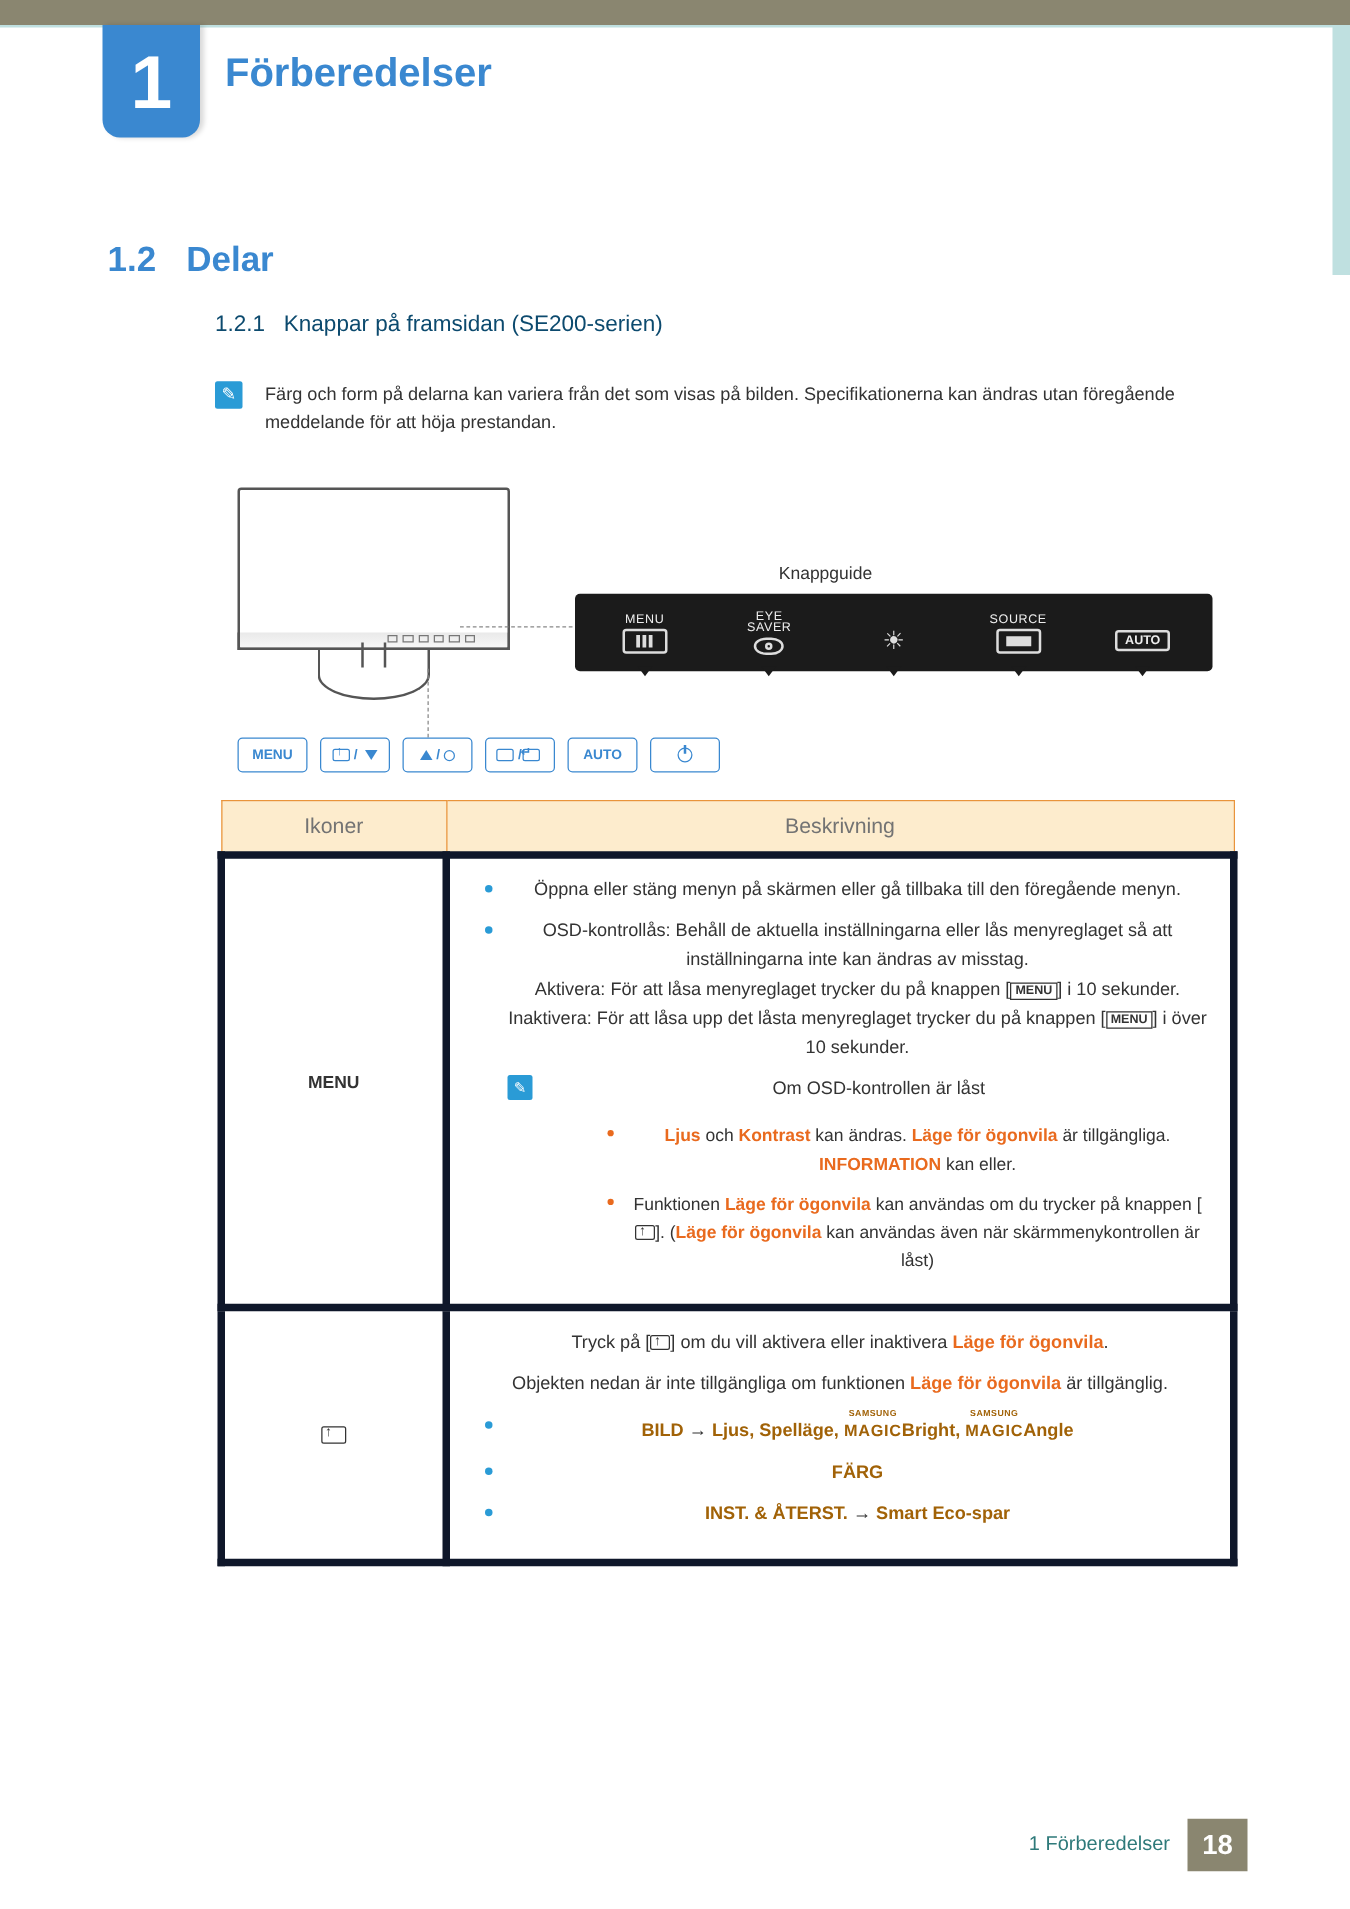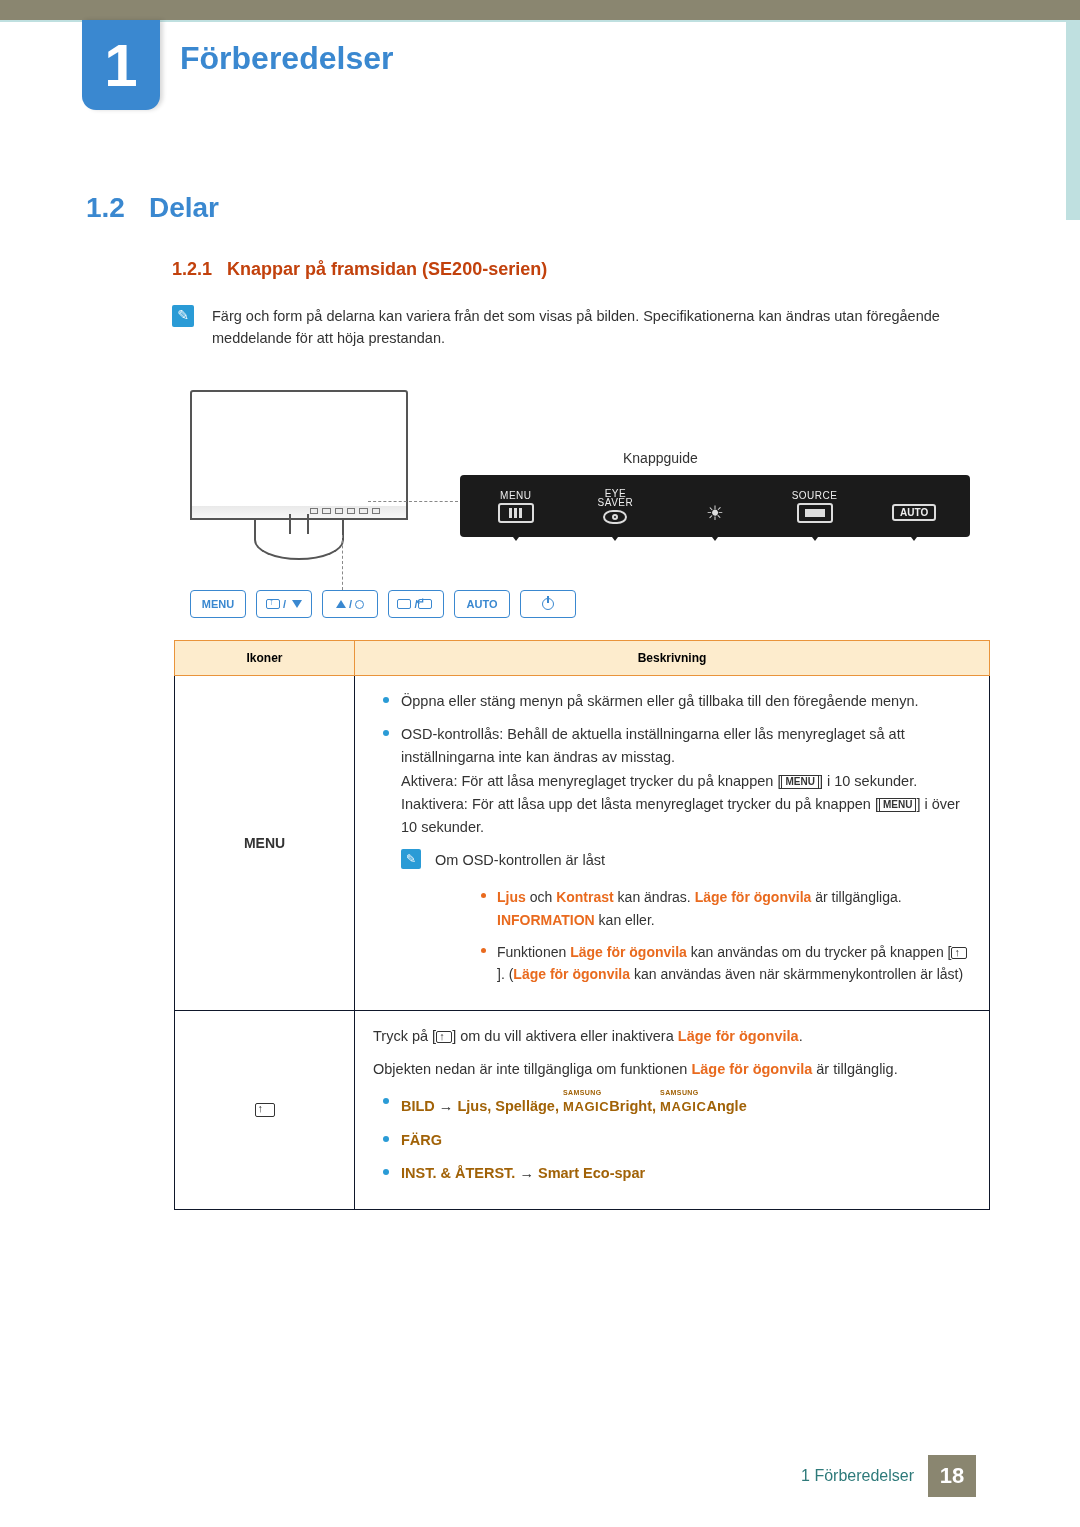--- a/index.html
+++ b/index.html
@@ -62,25 +62,25 @@
     font-size: 28px;
     font-weight: bold;
   }
   .section-title {
     color: #3a88d0;
     font-size: 28px;
     font-weight: bold;
   }
   .subsection {
     position: absolute;
-    top: 259px;
+    top: 249px;
     left: 172px;
-    color: #c2410c;
+    color: #0c4a6e;
     font-size: 18px;
-    font-weight: bold;
+    font-weight: normal;
   }
   .note-row {
     position: absolute;
     top: 305px;
     left: 172px;
     right: 90px;
     display: flex;
     gap: 18px;
     line-height: 1.55;
     font-size: 14.5px;
@@ -231,31 +231,32 @@
     position: absolute;
     top: 640px;
     left: 174px;
     right: 90px;
     border-collapse: collapse;
     border: 1px solid #e9943b;
     font-size: 14.5px;
   }
   .table-main th {
     background: #fdeccd;
-    color: #000000;
-    font-weight: bold;
+    color: #737373;
+    font-weight: normal;
     padding: 10px 8px;
     border: 1px solid #e9943b;
-    font-size: 12px;
+    font-size: 17px;
   }
   .table-main td {
-    border: 1px solid #0f172a;
+    border: 6px solid #0f172a;
     padding: 14px 18px;
     vertical-align: middle;
     line-height: 1.6;
+    text-align: center;
   }
   .ic-cell {
     width: 180px;
     text-align: center;
     font-weight: bold;
     font-size: 14px;
   }
   ul.desc { list-style: none; padding: 0; margin: 0; }
   ul.desc > li { position: relative; padding-left: 28px; margin-bottom: 10px; }
   ul.desc > li::before {
@@ -301,21 +302,21 @@
     margin: 8px 0 0 28px;
   }
   .note-inline .note-icon { width: 20px; height: 20px; flex: 0 0 20px; font-size: 12px;}
   .inline-rect-up {
     display:inline-block;width:16px;height:12px;border:1.5px solid #333;border-radius:2px;position:relative;vertical-align:-2px;
   }
   .inline-rect-up::after{content:'↑';position:absolute;left:2px;top:-4px;font-size:11px;font-weight:bold;}
   .footer {
     position: absolute;
     bottom: 30px;
-    right: 104px;
+    right: 82px;
     display: flex;
     align-items: center;
     gap: 14px;
   }
   .footer .ft {
     color: #2e7a7a;
     font-size: 16px;
   }
   .page-box {
     background: #8a8670;

